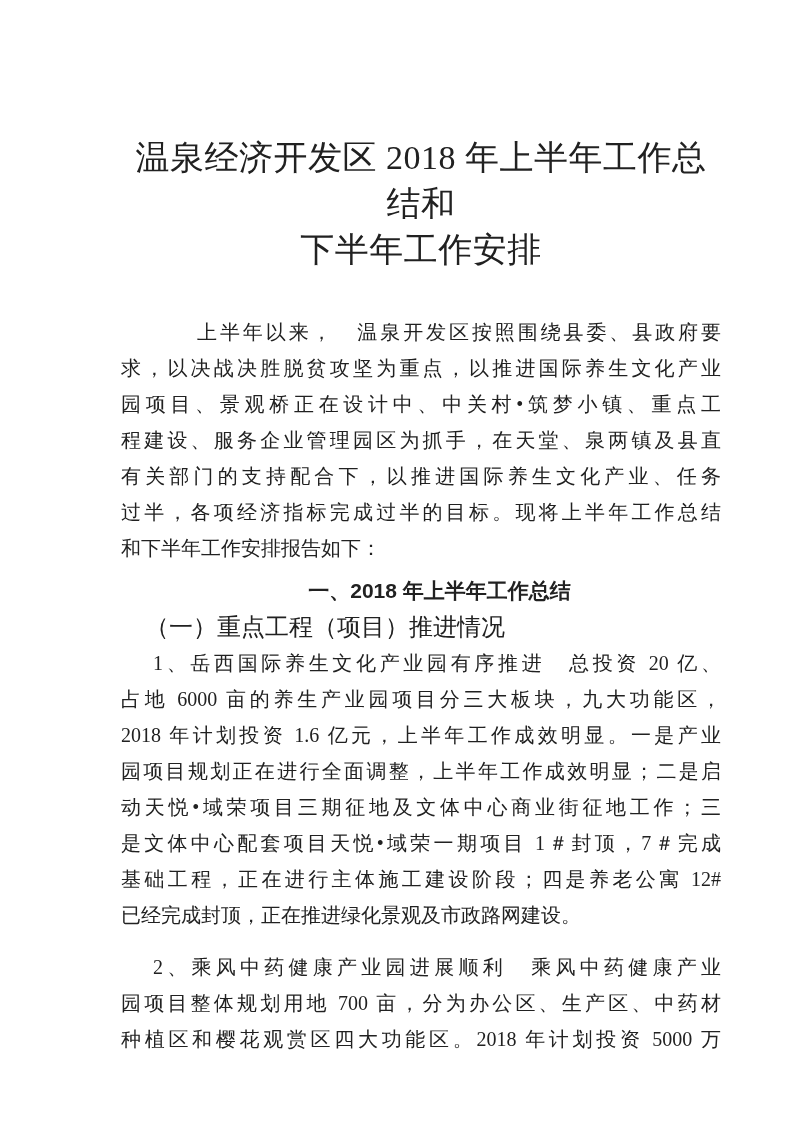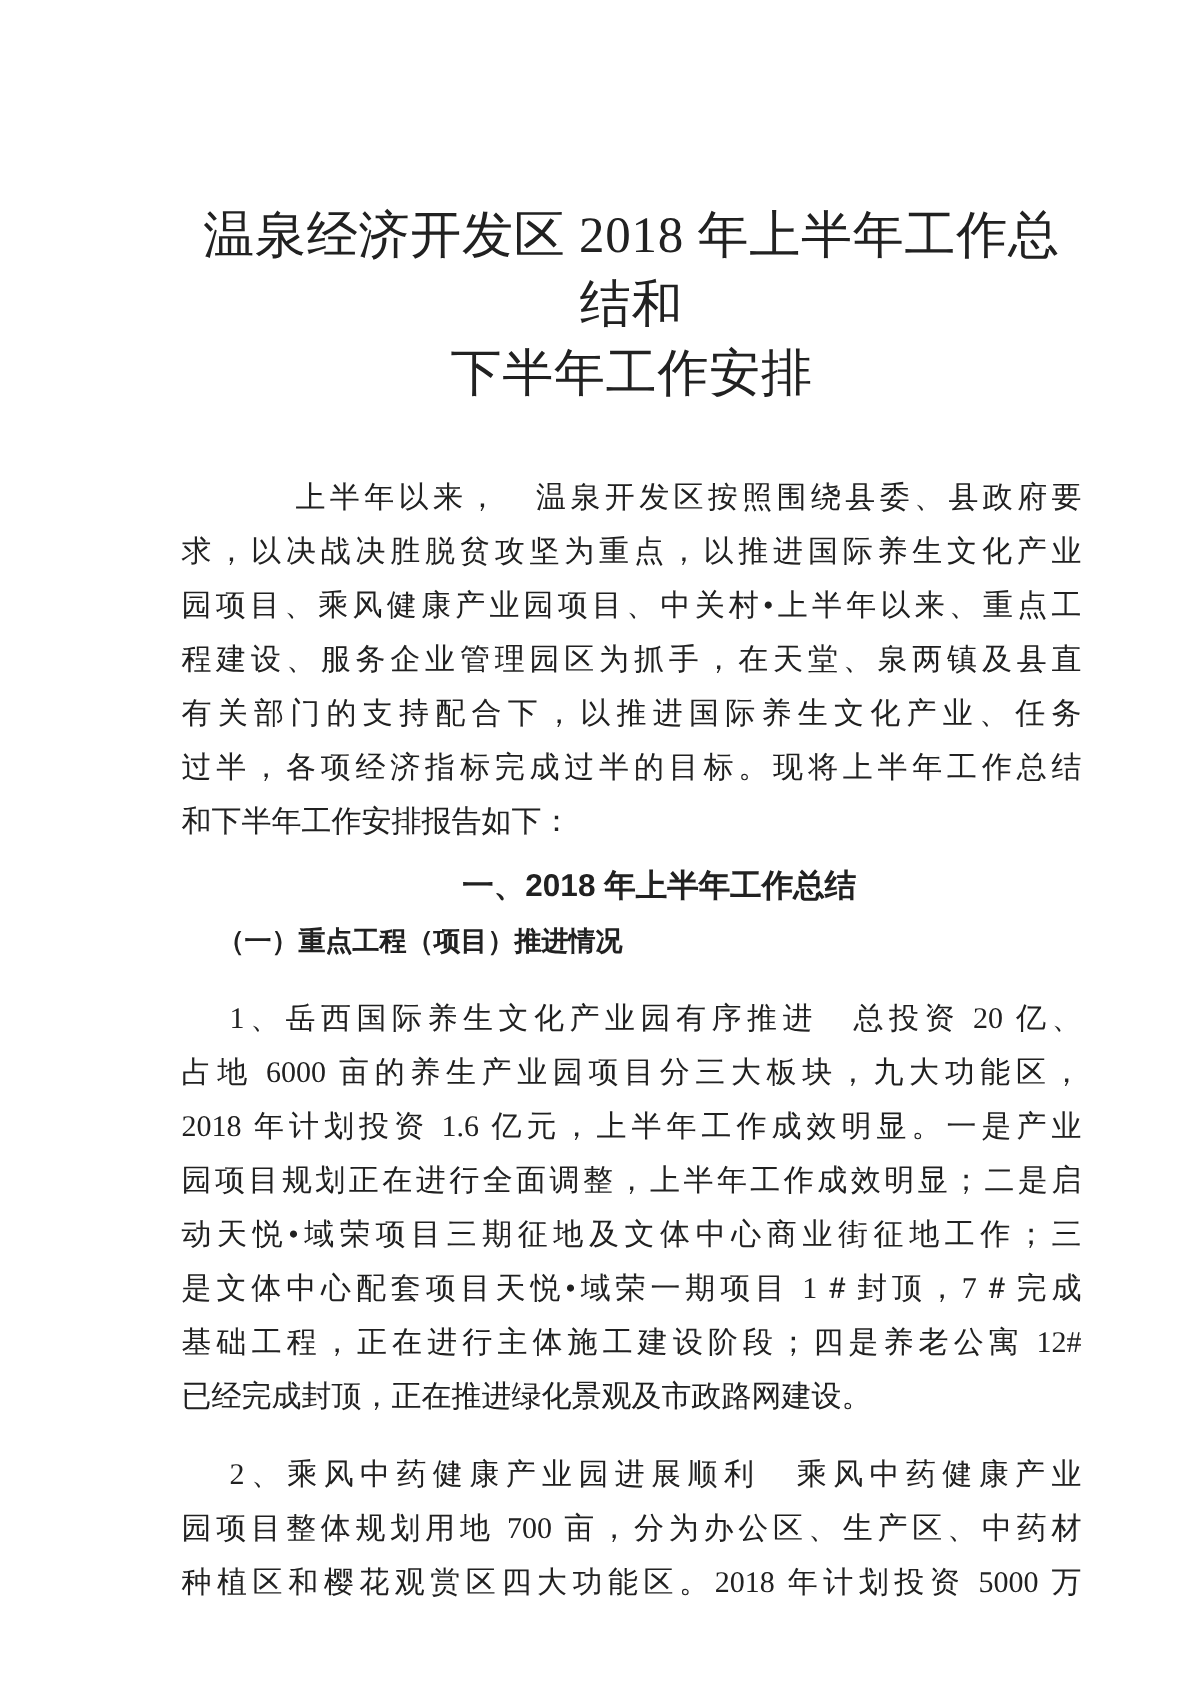--- a/index.html
+++ b/index.html
@@ -17,21 +17,21 @@
   }
   .doc-title {
     text-align: center;
     font-size: 34px;
     line-height: 46px;
     font-weight: 500;
     letter-spacing: 0.5px;
   }
   .para { margin: 0; }
   .para-intro { margin-top: 41px; }
-  .para-item1 { margin-top: 16px; }
+  .para-item1 { margin-top: 0; }
   .para-item2 { margin-top: 16px; }
   .line {
     font-size: 20px;
     line-height: 36px;
     text-align: justify;
     text-align-last: justify;
     text-justify: inter-character;
     white-space: pre-wrap;
   }
   .line.last { text-align-last: left; }
@@ -40,40 +40,40 @@
   .h1 {
     font-family: "Liberation Sans", "DejaVu Sans", sans-serif;
     font-weight: 700;
     font-size: 21px;
     line-height: 36px;
     margin-top: 7px;
     text-indent: 37px;
     text-align: center;
   }
   .h2 {
-    font-weight: 700;
-    font-size: 18px;
+    font-weight: 400;
+    font-size: 24px;
     line-height: 36px;
     text-indent: 24px;
   }
 </style>
 </head>
 <body>
 
 <div class="page">
 
   <div class="doc-title">
     <div>温泉经济开发区 2018 年上半年工作总结和</div>
     <div>下半年工作安排</div>
   </div>
 
   <div class="para para-intro">
     <div class="line ind-intro">上半年以来，　温泉开发区按照围绕县委、县政府要</div>
     <div class="line">求，以决战决胜脱贫攻坚为重点，以推进国际养生文化产业</div>
-    <div class="line">园项目、乘风健康产业园项目、中关村•上半年以来、重点工</div>
+    <div class="line">园项目、景观桥正在设计中、中关村•筑梦小镇、重点工</div>
     <div class="line">程建设、服务企业管理园区为抓手，在天堂、泉两镇及县直</div>
     <div class="line">有关部门的支持配合下，以推进国际养生文化产业、任务</div>
     <div class="line">过半，各项经济指标完成过半的目标。现将上半年工作总结</div>
     <div class="line last">和下半年工作安排报告如下：</div>
   </div>
 
   <div class="h1">一、2018 年上半年工作总结</div>
 
   <div class="h2">（一）重点工程（项目）推进情况</div>
 

